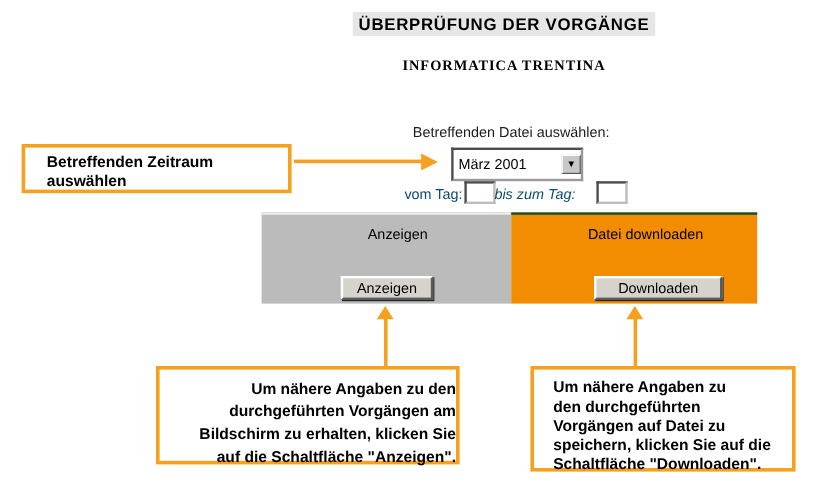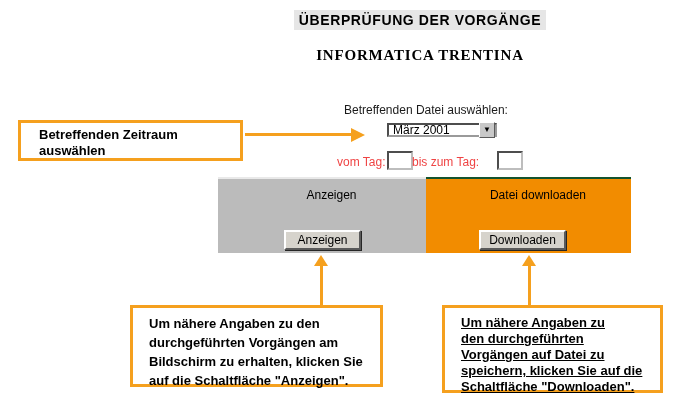--- a/index.html
+++ b/index.html
@@ -5,56 +5,56 @@
   html,body{margin:0;padding:0;background:#fff;}
   .canvas{
     position:relative;width:682px;height:404px;background:#ffffff;
     font-family:"Liberation Sans",sans-serif;color:#000;overflow:hidden;
   }
   
   .title-row{position:absolute;left:233px;top:10px;width:374px;text-align:center;}
   .title-row .hl{display:inline-block;background:#E6E6E6;padding:2px 5px;
     font-size:14px;font-weight:bold;letter-spacing:0.6px;white-space:pre;text-align:center;}
   .subtitle-row{position:absolute;left:233px;top:47px;width:374px;text-align:center;
-    font-family:"Liberation Serif",serif;font-size:15px;font-weight:bold;letter-spacing:0.8px;}
+    font-family:"Liberation Serif",serif;font-size:12px;font-weight:bold;letter-spacing:0.8px;}
   
   .month-label{position:absolute;left:300px;top:103px;width:252px;text-align:center;
     font-size:12px;color:#1a1a1a;}
-  .combo{position:absolute;left:387px;top:123px;width:110px;height:14px;background:#fff;
+  .combo{position:absolute;left:376px;top:123px;width:110px;height:28px;background:#fff;
     border:2px solid;border-color:#4d4d4d #9a9a9a #9a9a9a #4d4d4d;box-sizing:border-box;
     display:flex;align-items:center;cursor:default;}
   .combo-value{flex:1;font-size:12px;padding-left:4px;overflow:hidden;white-space:nowrap;}
   .combo-btn{width:16px;height:16px;background:#C8C8C8;border:1px solid;
     border-color:#ffffff #5a5a5a #5a5a5a #ffffff;display:flex;align-items:center;
     justify-content:center;box-sizing:border-box;}
   .caret{font-size:8px;line-height:8px;color:#000;}
-  .day-label{position:absolute;top:155px;font-size:12px;color:#ef4444;}
+  .day-label{position:absolute;top:155px;font-size:12px;color:#0c4a6e;}
   .from-day-label{left:337px;}
-  .to-day-label{left:412px;}
+  .to-day-label{left:412px;font-style:italic;}
   .day-input{position:absolute;top:151px;width:22px;height:15px;background:#fff;
     border:2px solid;border-color:#4d4d4d #bdbdbd #bdbdbd #4d4d4d;padding:0;font-size:12px;}
   .day-input.from{left:387px;}
   .day-input.to{left:497px;}
   
   .panel{position:absolute;top:177px;height:76px;padding-left:19px;}
   .panel.gray{left:218px;width:208px;background:#BBBBBB;border-top:2px solid #E9E9E9;box-sizing:border-box;}
   .panel.orange{left:426px;width:205px;background:#F28C00;border-top:2px solid #14532d;box-sizing:border-box;}
   .panel-heading{margin-top:9px;text-align:center;font-size:12px;color:#000;}
   .win-btn{position:absolute;top:51px;height:20px;background:#D6D3CC;
     border:2px solid;border-color:#ffffff #5a5a5a #5a5a5a #ffffff;
     box-shadow:1px 1px 0 #262626;font-family:"Liberation Sans",sans-serif;
     font-size:12px;color:#000;padding:0 8px;cursor:pointer;}
   .panel.gray .win-btn{left:66px;width:77px;}
-  .panel.orange .win-btn{left:53px;width:87px;}
+  .panel.orange .win-btn{left:69px;width:107px;}
   
   .callout{position:absolute;border:3px solid #F5A01E;background:#fff;
     font-size:13px;font-weight:bold;white-space:pre;color:#000;box-sizing:border-box;}
   .callout.zeitraum{left:18px;top:120px;width:225px;height:41px;padding:4px 18px 0 18px;line-height:16px;}
-  .callout.anzeigen{left:130px;top:305px;width:253px;height:82px;padding:6px 0 0 16px;line-height:19px;}
-  .callout.download{left:442px;top:305px;width:221px;height:88px;padding:7px 0 0 16px;line-height:16px;text-decoration:underline;}
+  .callout.anzeigen{left:130px;top:305px;width:253px;height:82px;padding:6px 0 0 16px;line-height:19px;text-align:right;}
+  .callout.download{left:442px;top:305px;width:221px;height:88px;padding:7px 0 0 16px;line-height:16px;}
   
   .arrow-part{position:absolute;background:#F5A01E;}
   .h-stem{left:245px;top:133px;width:107px;height:3px;}
   .h-head{position:absolute;left:351px;top:128px;width:0;height:0;
     border-left:14px solid #F5A01E;border-top:7px solid transparent;border-bottom:7px solid transparent;}
   .v-stem-left{left:320px;top:265px;width:3px;height:40px;}
   .v-stem-right{left:528px;top:265px;width:3px;height:40px;}
   .v-head{position:absolute;width:0;height:0;
     border-bottom:11px solid #F5A01E;border-left:7px solid transparent;border-right:7px solid transparent;}
   .v-head.left{left:314px;top:255px;}

